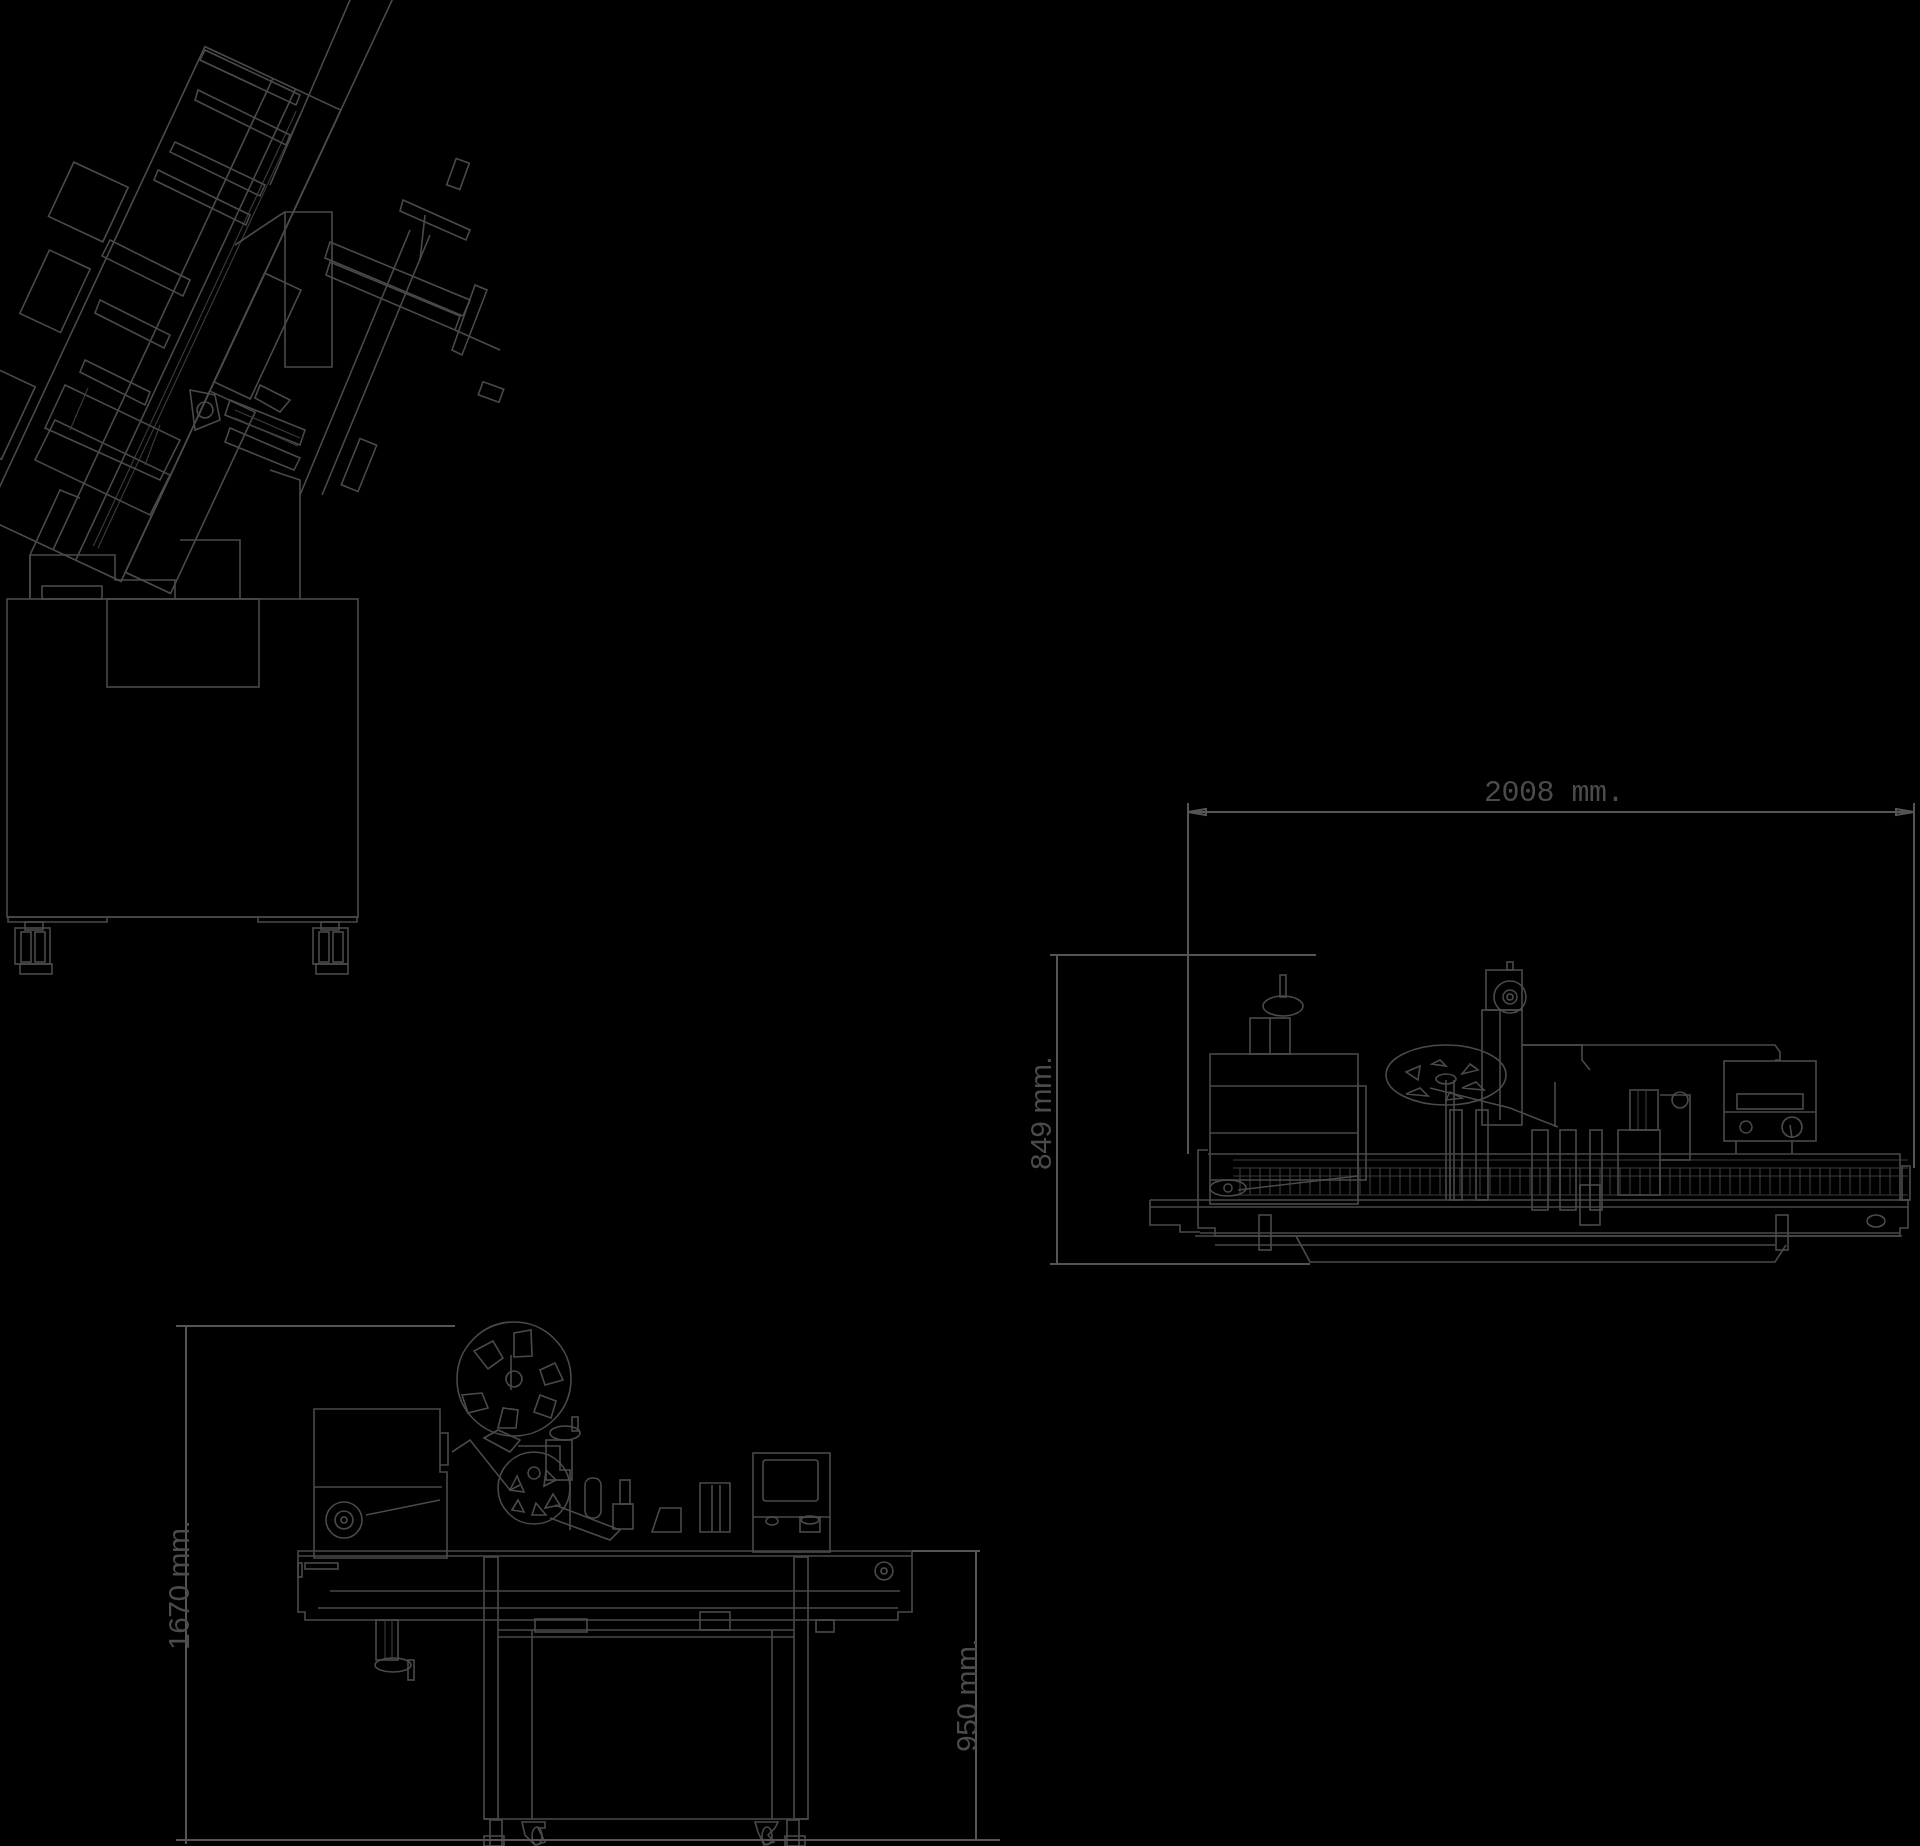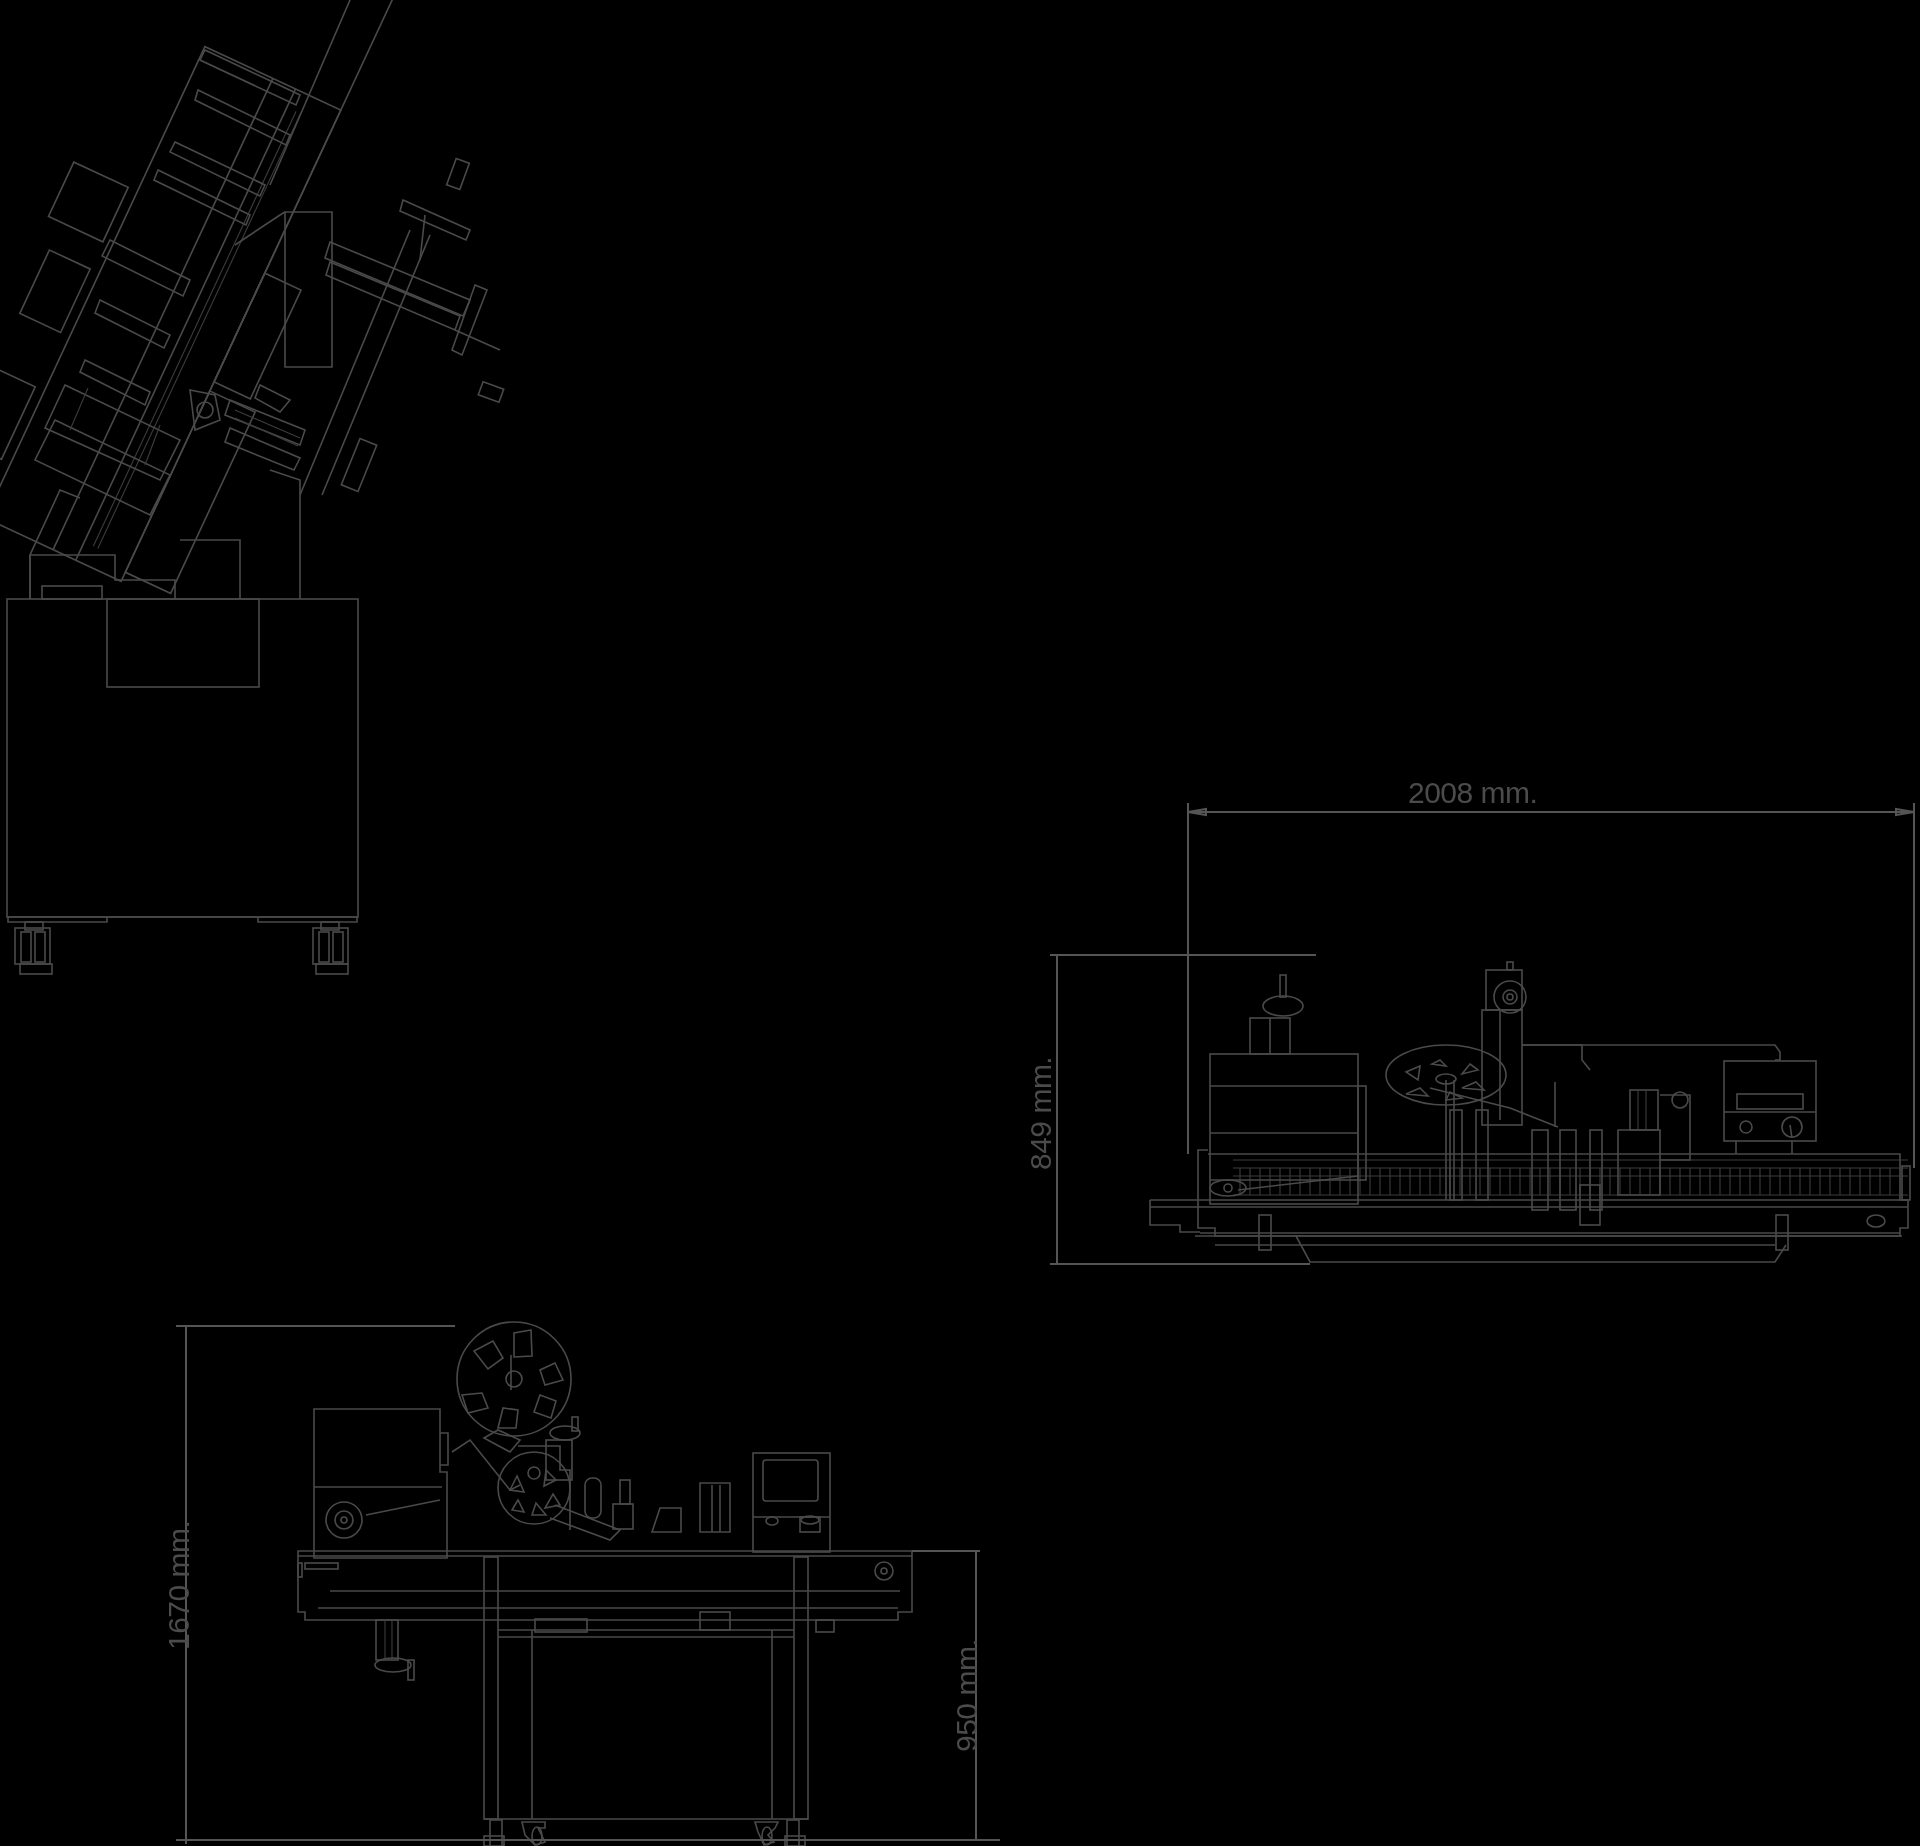--- a/index.html
+++ b/index.html
@@ -329,16 +329,16 @@
     <line class="dim" x1="176" y1="1326" x2="455" y2="1326"></line>
     <line class="dim" x1="186" y1="1326" x2="186" y2="1844"></line>
     <line class="dim" x1="176" y1="1840" x2="1000" y2="1840"></line>
   </g>
   <g>
     <line class="dim" x1="912" y1="1551" x2="980" y2="1551"></line>
     <line class="dim" x1="976" y1="1551" x2="976" y2="1840"></line>
   </g>
 </svg>
 
-<div class="lbl" style="left:1408px; top:776px;">2008 mm.</div>
+<div class="lbl" style="left:1484px; top:776px;font-family:Liberation Mono, monospace;">2008 mm.</div>
 <div class="lbl vert" style="left:1024px; top:1170px;">849 mm.</div>
 <div class="lbl vert" style="left:162px; top:1650px;">1670 mm.</div>
 <div class="lbl vert" style="left:950px; top:1752px;">950 mm.</div>
 
 </body></html>

